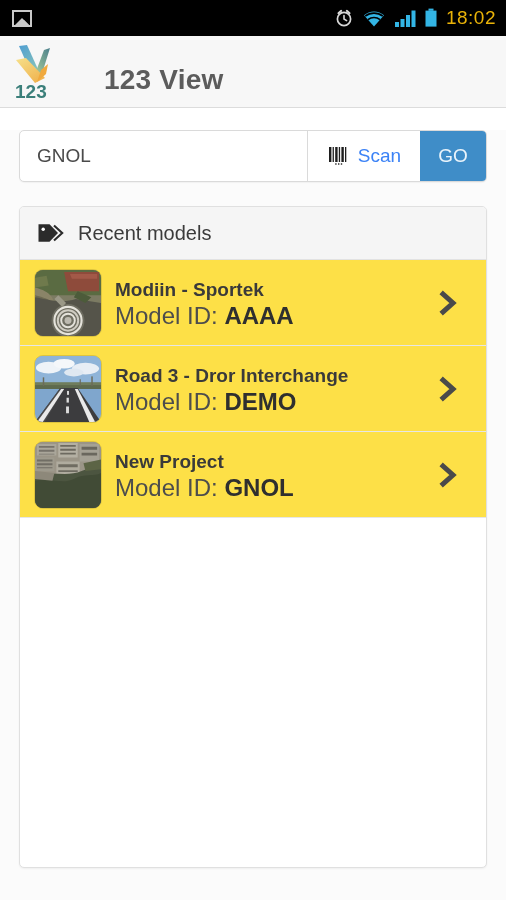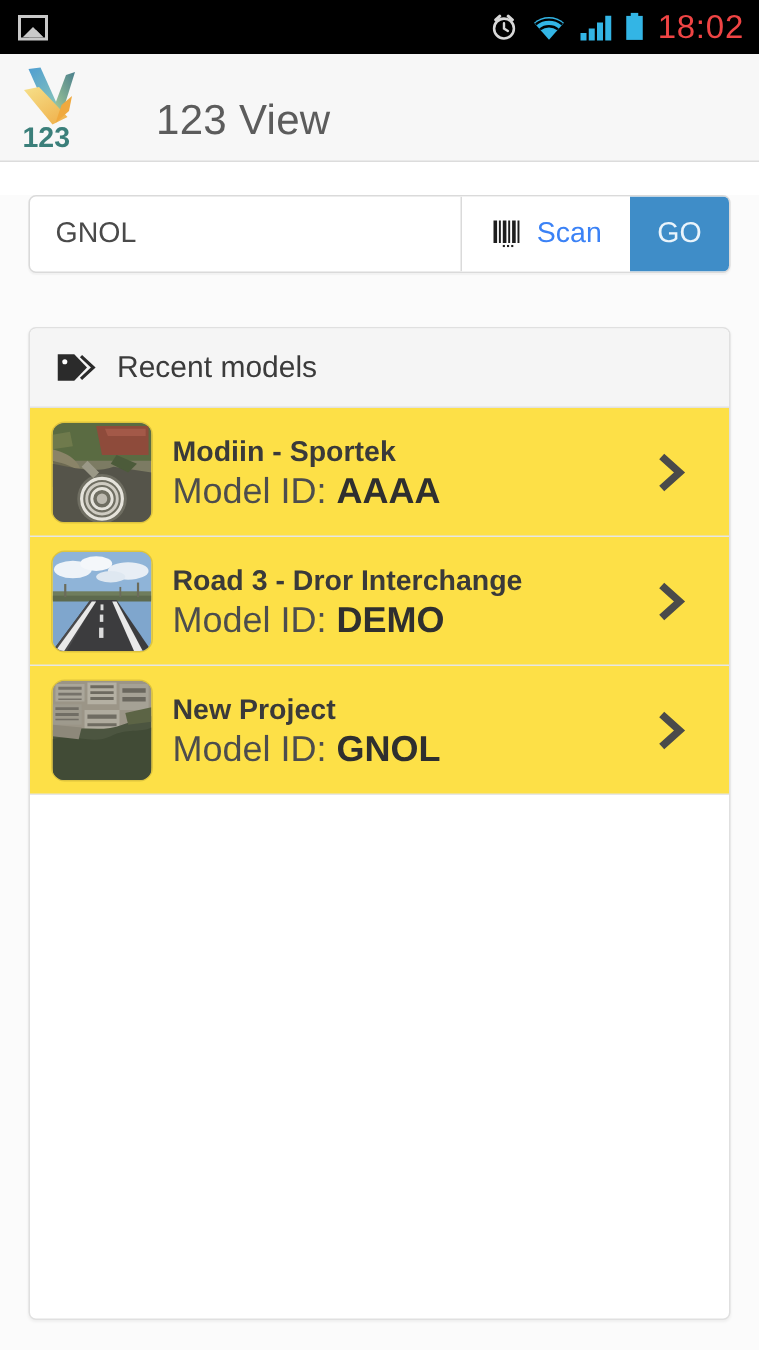--- a/index.html
+++ b/index.html
@@ -32,37 +32,37 @@
     border-left: 7px solid transparent; border-right: 7px solid transparent;
     border-bottom: 7px solid #c9c9c9;
   }
   .gallery-icon:before {
     content: ""; position: absolute; right: 1px; bottom: 0;
     width: 0; height: 0;
     border-left: 5px solid transparent; border-right: 5px solid transparent;
     border-bottom: 5px solid #c9c9c9;
   }
   .sb-time {
-    color: #ef4444; font-size: 22px; letter-spacing: 0.5px;
+    color: #eab308; font-size: 19px; letter-spacing: 0.5px;
     font-family: "Liberation Sans", sans-serif;
   }
   .ic { display: block; }
 
   
   .appbar {
     height: 72px; width: 506px;
     background: #f7f7f7;
     border-bottom: 1px solid #dcdcdc;
     display: flex; align-items: center;
     padding-left: 10px;
   }
   .logo { width: 64px; height: 60px; flex: 0 0 auto; }
   .app-title {
     margin-left: 30px;
-    font-size: 28px; color: #5c5c5c; font-weight: 400;
+    font-size: 28px; color: #5c5c5c; font-weight: 700;
     letter-spacing: 0.2px;
     margin-top: 16px;
   }
 
   
   .page { background: #fbfbfb; height: 792px; width: 506px; padding: 0 19px; }
 
   
   .searchrow {
     margin-top: 22px;
@@ -94,21 +94,21 @@
   .go-btn {
     width: 66px;
     background: #3f8dc8;
     display: flex; align-items: center; justify-content: center;
     color: #eaf4fb; font-size: 19px;
     cursor: pointer;
   }
 
   
   .card {
-    margin-top: 36px;
+    margin-top: 24px;
     background: #ffffff;
     border: 1px solid #e0e0e0;
     border-radius: 5px;
     height: 662px;
     overflow: hidden;
     box-shadow: 0 1px 2px rgba(0,0,0,0.05);
   }
   .card-head {
     height: 53px;
     background: #f5f5f5;

